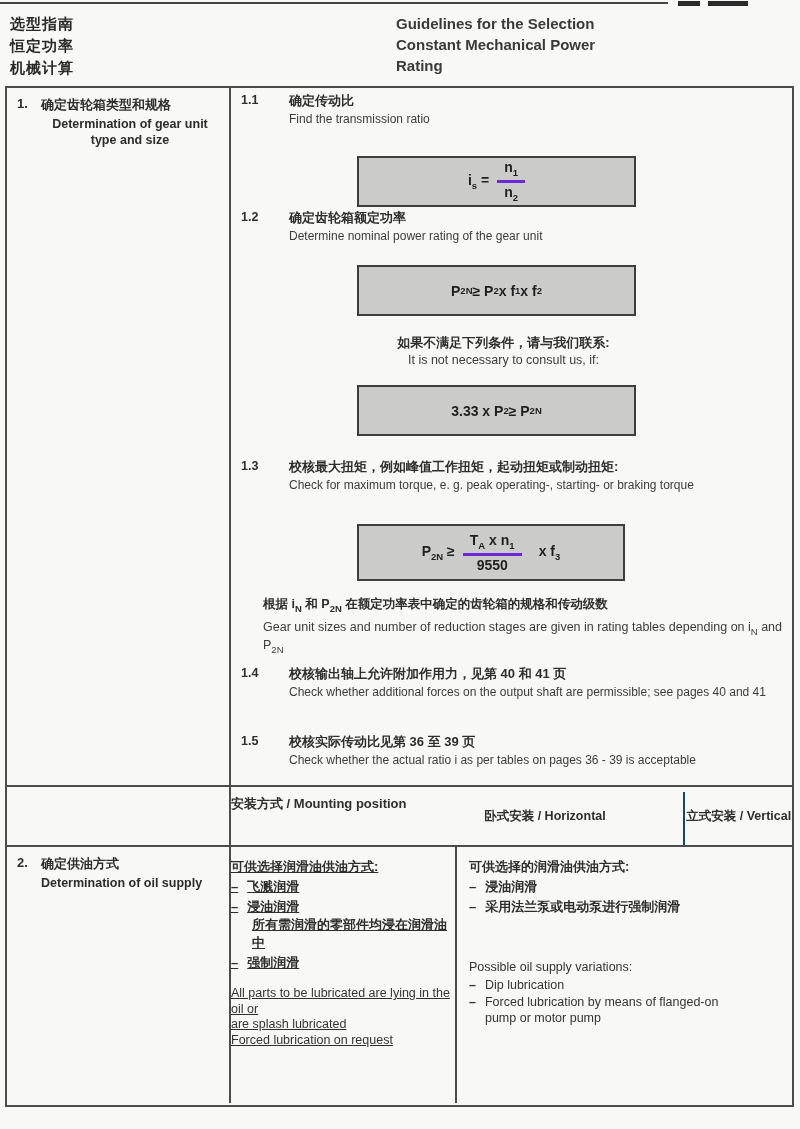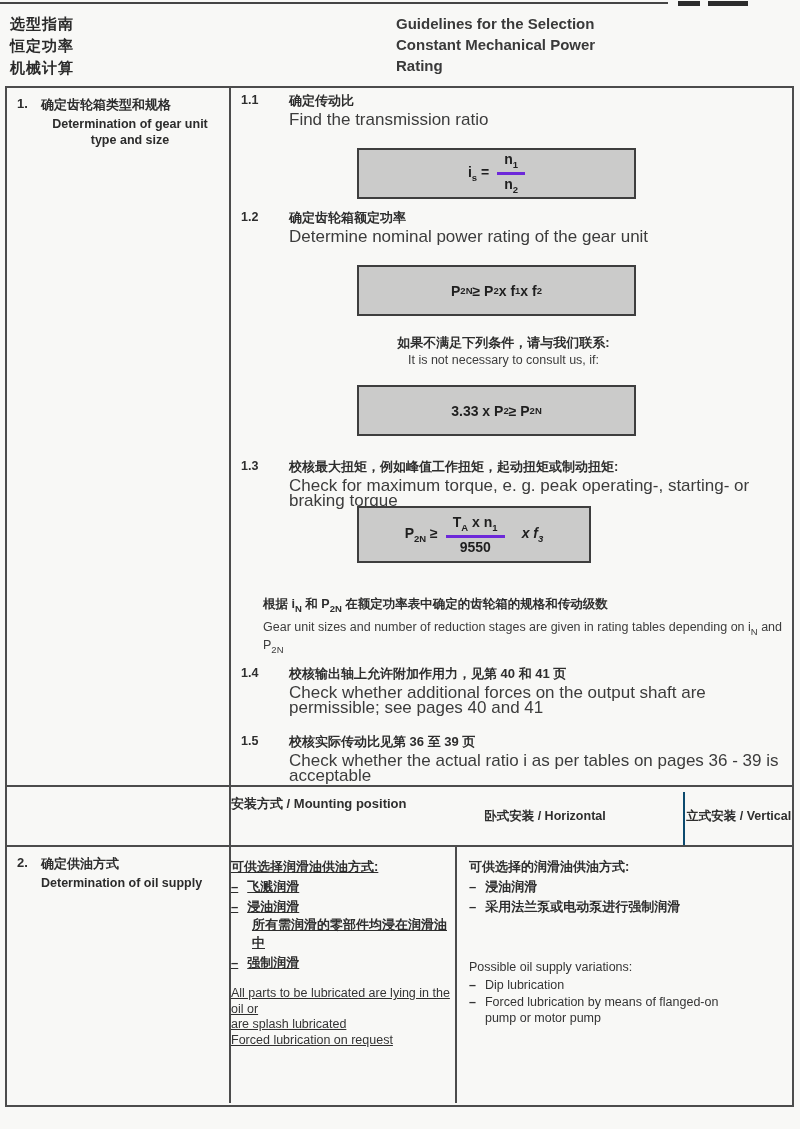--- a/index.html
+++ b/index.html
@@ -25,28 +25,28 @@
   .col-right { flex:1; position:relative; }
 
   .sec-head { display:flex; gap:8px; }
   .sec-num { font-weight:bold; font-size:13px; width:16px; flex:none; }
   .sec-zh { font-weight:bold; font-size:13px; line-height:17px; }
   .sec-en { font-weight:bold; font-size:12.5px; line-height:16px; margin-top:3px; color:#2c2c2c;text-align:center; }
 
   .item { position:absolute; left:10px; right:8px; display:flex; gap:26px; }
   .item-num { font-weight:bold; font-size:12.5px; width:22px; flex:none; }
   .item-zh { font-weight:bold; font-size:13px; line-height:16px; }
-  .item-en { font-size:17px; line-height:15px; margin-top:3px; color:#3c3c3c; }
+  .item-en { font-size:12px; line-height:15px; margin-top:3px; color:#3c3c3c; }
 
   .formula-box { position:absolute; left:126px; width:279px; height:51px; background:#cbcbca; border:2px solid #3e3e3e; display:flex; align-items:center; justify-content:center; font-weight:bold; font-size:14px; color:#1f1f1f; }
   .formula-box sub, .note sub { font-size:9.5px; }
   .frac { display:inline-flex; flex-direction:column; align-items:center; margin-left:8px; line-height:1.15; }
   .frac-num { padding:0 7px 1px; border-bottom:3px solid #6d28d9; }
   .frac-den { padding-top:1px; }
-  .frac-suffix { margin-left:17px;font-style:italic; }
+  .frac-suffix { margin-left:17px; }
 
   .center-note { position:absolute; left:0; right:16px; text-align:center; }
   .center-note .zh-n { font-weight:bold; font-size:13px; line-height:16px; }
   .center-note .en-n { font-size:12.5px; line-height:15px; margin-top:2px; color:#3c3c3c; }
 
   .note { position:absolute; left:32px; right:8px; }
   .note .zh-n { font-weight:bold; font-size:12.5px; line-height:16px; }
   .note .en-n { font-size:12.5px; line-height:15px; margin-top:3px; color:#3c3c3c; }
 
   .mounting { flex:1; display:flex; flex-direction:row; }
@@ -103,21 +103,21 @@
       <div class="col-right">
 
         <div class="item" style="top:5px">
           <span class="item-num">1.1</span>
           <div>
             <div class="item-zh">确定传动比</div>
             <div class="item-en">Find the transmission ratio</div>
           </div>
         </div>
 
-        <div class="formula-box" style="top:60px">
+        <div class="formula-box" style="top:68px">
           <span>i<sub>s</sub> =</span>
           <span class="frac">
             <span class="frac-num">n<sub>1</sub></span>
             <span class="frac-den">n<sub>2</sub></span>
           </span>
         </div>
 
         <div class="item" style="top:122px">
           <span class="item-num">1.2</span>
           <div>
@@ -136,21 +136,21 @@
         <div class="formula-box" style="top:297px">3.33 x P<sub>2</sub> ≥ P<sub>2N</sub></div>
 
         <div class="item" style="top:371px">
           <span class="item-num">1.3</span>
           <div>
             <div class="item-zh">校核最大扭矩，例如峰值工作扭矩，起动扭矩或制动扭矩:</div>
             <div class="item-en">Check for maximum torque, e. g. peak operating-, starting- or braking torque</div>
           </div>
         </div>
 
-        <div class="formula-box" style="top:418px; height:57px; width:234px;">
+        <div class="formula-box" style="top:436px; height:57px; width:268px;">
           <span>P<sub>2N</sub> ≥</span>
           <span class="frac">
             <span class="frac-num">T<sub>A</sub> x n<sub>1</sub></span>
             <span class="frac-den">9550</span>
           </span>
           <span class="frac-suffix">x f<sub>3</sub></span>
         </div>
 
         <div class="note" style="top:508px">
           <div class="zh-n">根据 i<sub>N</sub> 和 P<sub>2N</sub> 在额定功率表中确定的齿轮箱的规格和传动级数</div>

